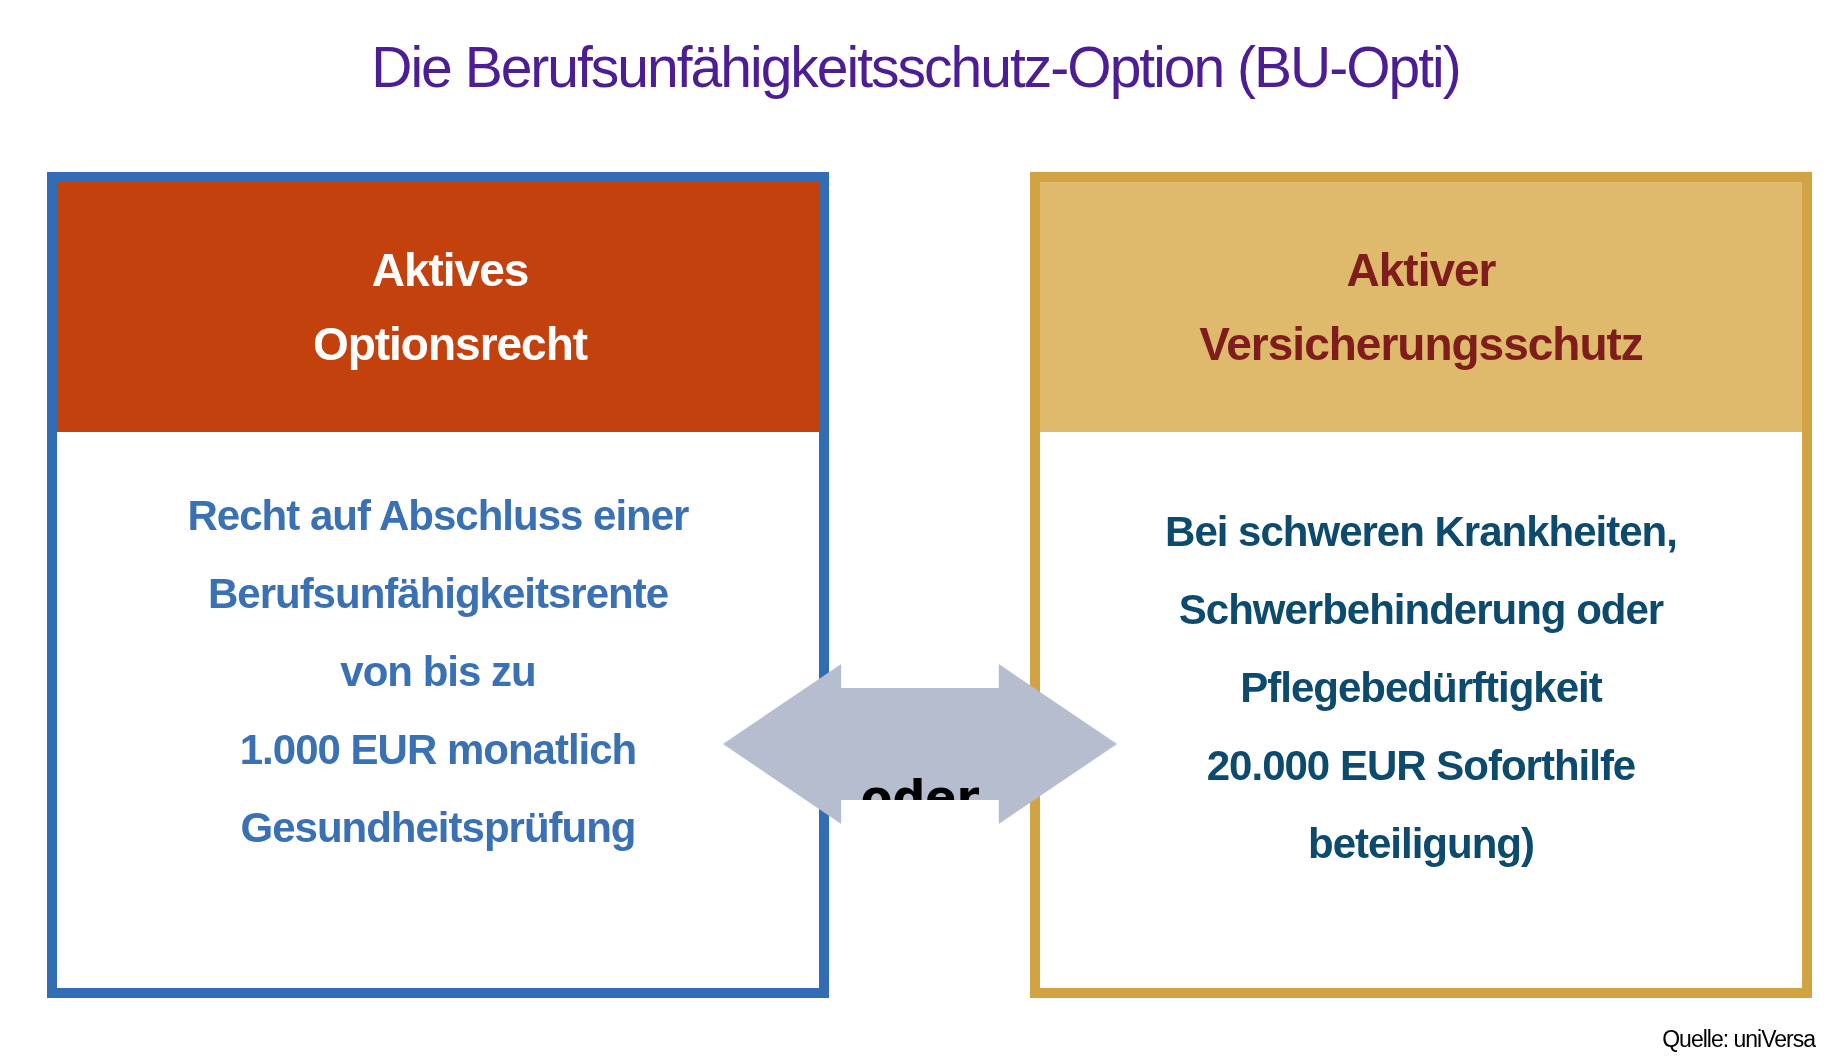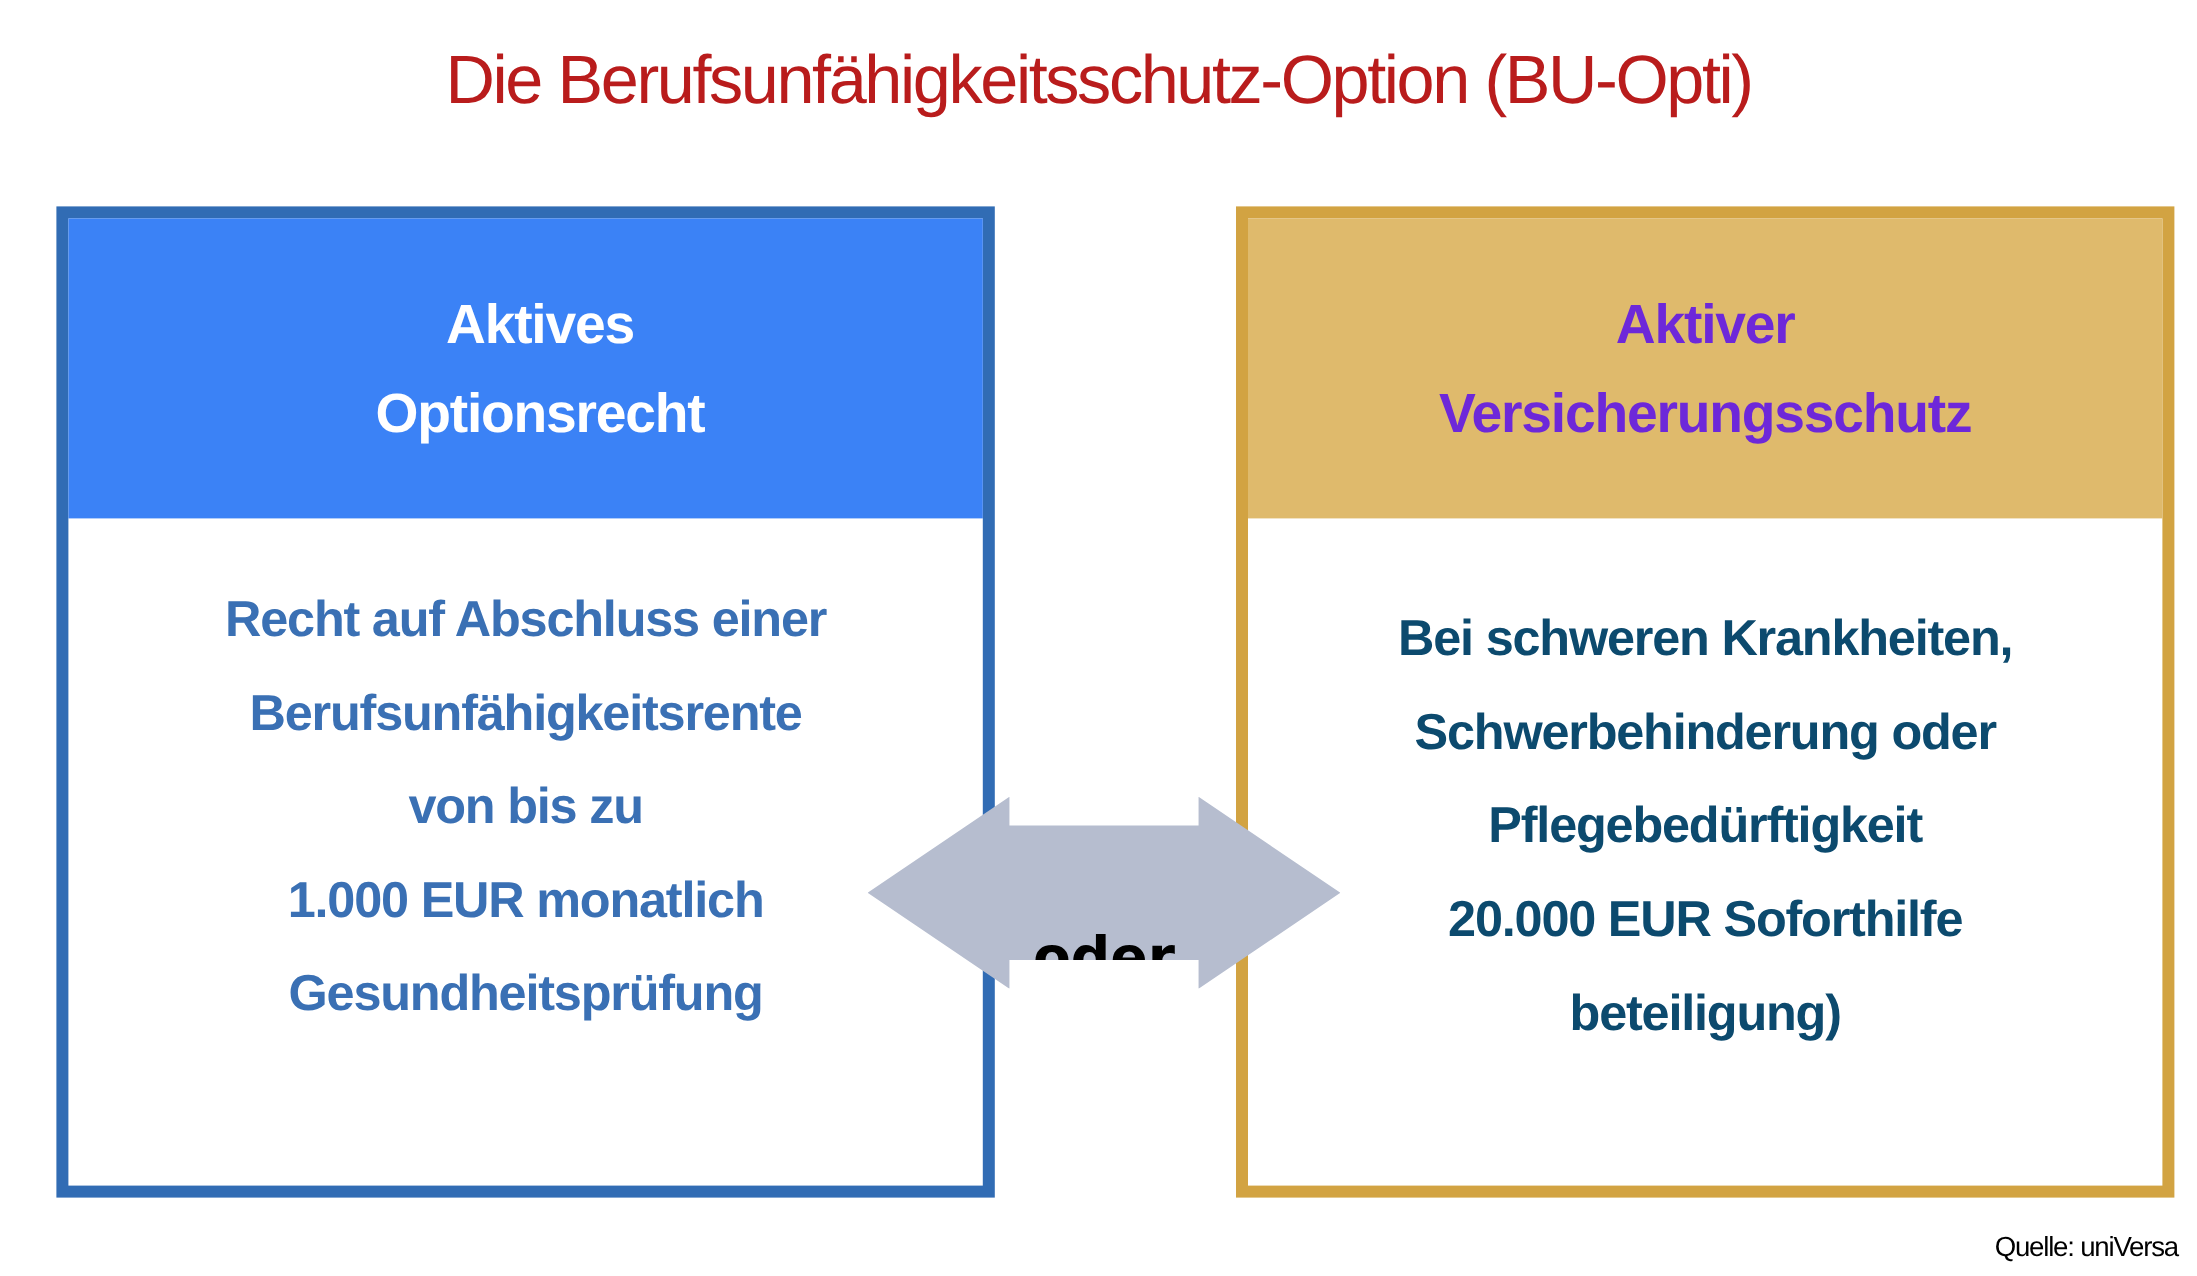--- a/index.html
+++ b/index.html
@@ -14,21 +14,21 @@
 
   .title {
     position: absolute;
     top: 34px;
     left: 0;
     width: 100%;
     text-align: center;
     font-size: 57px;
     font-weight: 400;
     letter-spacing: -2px;
-    color: #b91c1c;
+    color: #4c1d95;
   }
 
   .option-box {
     position: absolute;
     top: 172px;
     width: 782px;
     height: 826px;
     border: 10px solid;
     box-sizing: border-box;
     background: #ffffff;
@@ -89,35 +89,35 @@
     letter-spacing: -1px;
     color: #000000;
   }
 </style>
 </head>
 <body>
 
 <div class="title">Die Berufsunfähigkeitsschutz-Option (BU-Opti)</div>
 
 <div class="option-box left" style="border-color: rgb(49, 108, 180);">
-  <div class="box-header" style="background-color: #3b82f6; color: rgb(255, 255, 255); padding-left: 24px;">
+  <div class="box-header" style="background-color: #c2410c; color: rgb(255, 255, 255); padding-left: 24px;">
       <div class="header-line">Aktives</div>
       <div class="header-line">Optionsrecht</div>
     </div>
   <div class="box-body" style="color: rgb(58, 112, 180);">
       <div class="body-line">Recht auf Abschluss einer</div>
       <div class="body-line">Berufsunfähigkeitsrente</div>
       <div class="body-line">von bis zu</div>
       <div class="body-line">1.000 EUR monatlich</div>
       <div class="body-line">Gesundheitsprüfung</div>
     </div>
 </div>
 
 <div class="option-box right" style="border-color: rgb(210, 163, 66);">
-  <div class="box-header" style="background-color: rgb(223, 186, 108); color: #6d28d9;">
+  <div class="box-header" style="background-color: rgb(223, 186, 108); color: #7f1d1d;">
       <div class="header-line">Aktiver</div>
       <div class="header-line">Versicherungsschutz</div>
     </div>
   <div class="box-body" style="color: #0c4a6e; margin-top: 16px;">
       <div class="body-line">Bei schweren Krankheiten,</div>
       <div class="body-line">Schwerbehinderung oder</div>
       <div class="body-line">Pflegebedürftigkeit</div>
       <div class="body-line">20.000 EUR Soforthilfe</div>
       <div class="body-line">beteiligung)</div>
     </div>

